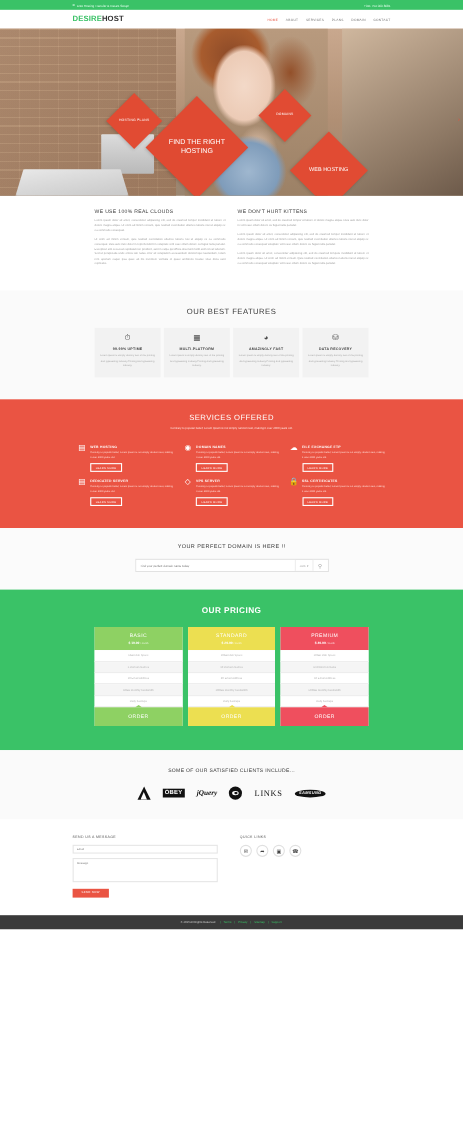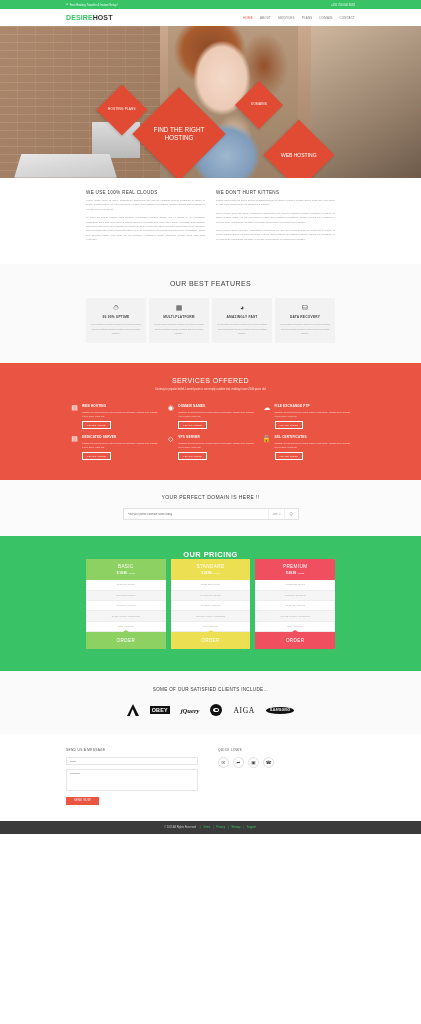--- a/index.html
+++ b/index.html
@@ -164,21 +164,21 @@
     display:flex; align-items:center; gap:1.5px; height:100%; cursor:pointer;
   }
   .search-btn {
     width: 14px; height:100%; border-left:0.5px solid #eee; background:#fff;
     display:flex; align-items:center; justify-content:center; cursor:pointer;
     font-size:5px; color:#999;
   }
 
   
   .pricing { background:#3ac267; padding: 14px 86px 22px; }
-  .pricing .sec-title { color:#fff; font-weight:bold; font-size:7.5px; }
+  .pricing .sec-title { color:#fff; font-weight:bold; font-size:7.5px; margin-bottom: 11px; }
   .plans { display:flex; gap: 5px; }
   .plan { flex:1; background:#f7f7f7; }
   .plan-head { text-align:center; padding: 5px 2px 5px; color:#fff; }
   .plan-head .name { font-size:4.6px; letter-spacing:.4px; }
   .plan-head .price { font-size:3px; margin-top:2px; }
   .plan-head .price b { font-weight:bold; }
   .plan-head .price .per { font-size:2.2px; opacity:.85; }
   .plan.basic .plan-head    { background:#8ed163; }
   .plan.standard .plan-head { background:#ecdf51; }
   .plan.premium .plan-head  { background:#ef4f5e; }
@@ -486,21 +486,21 @@
     <h2>SOME OF OUR SATISFIED CLIENTS INCLUDE...</h2>
     <div class="logos">
       <div class="logo-item">
           <span class="l-a"></span>
         </div>
       <div class="logo-item l-obey">OBEY</div>
       <div class="logo-item l-jq">jQuery</div>
       <div class="logo-item l-cbs">
           <i></i>
         </div>
-      <div class="logo-item l-aiga">AIGA</div>
+      <div class="logo-item l-aiga">LINKS</div>
       <div class="logo-item l-sam">SAMSUNG</div>
     </div>
   </div>
 
   <div class="footer">
     <div class="fcol-left">
       <h4>SEND US A MESSAGE</h4>
       <input class="f-input" type="text" placeholder="Email" style="">
       <textarea class="f-area" placeholder="Message" style=""></textarea>
       <button class="send-btn">SEND NOW</button>

